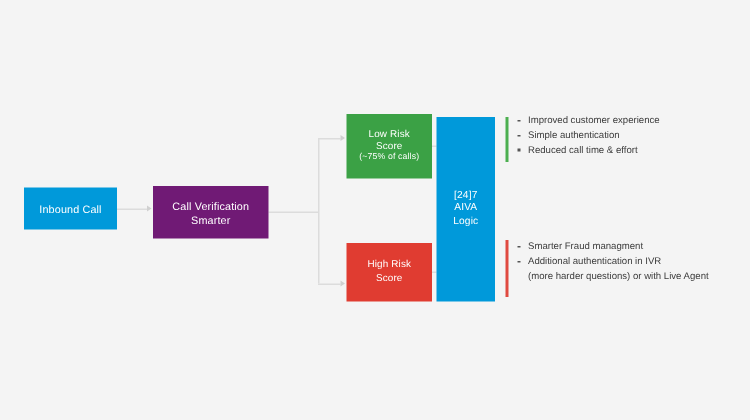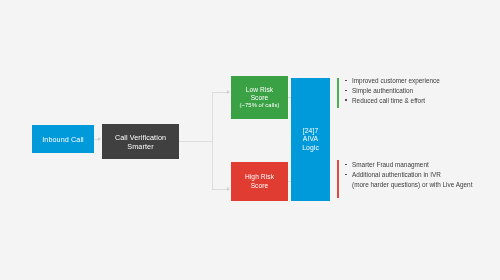--- a/index.html
+++ b/index.html
@@ -34,27 +34,27 @@
   .node .label {
     display: block;
     padding: 0 3px;
   }
   .node .label .ln {
     display: block;
   }
 
   
   #node-inbound-call {
-    left: 32px;  top: 125px;  width: 62px;  height: 28px;
+    left: 16px;  top: 125px;  width: 62px;  height: 28px;
     background: #0099da;
     font-size: 7.2px;
   }
   #node-call-verification {
     left: 102px; top: 124px; width: 77px; height: 35px;
-    background: #404040;
+    background: #701a75;
     font-size: 7.2px;
   }
   #node-low-risk {
     left: 231px; top: 76px;  width: 57px; height: 43px;
     background: #3ba145;
     font-size: 6.6px;
   }
   #node-high-risk {
     left: 231px; top: 162px; width: 57px; height: 39px;
     background: #e03c31;

